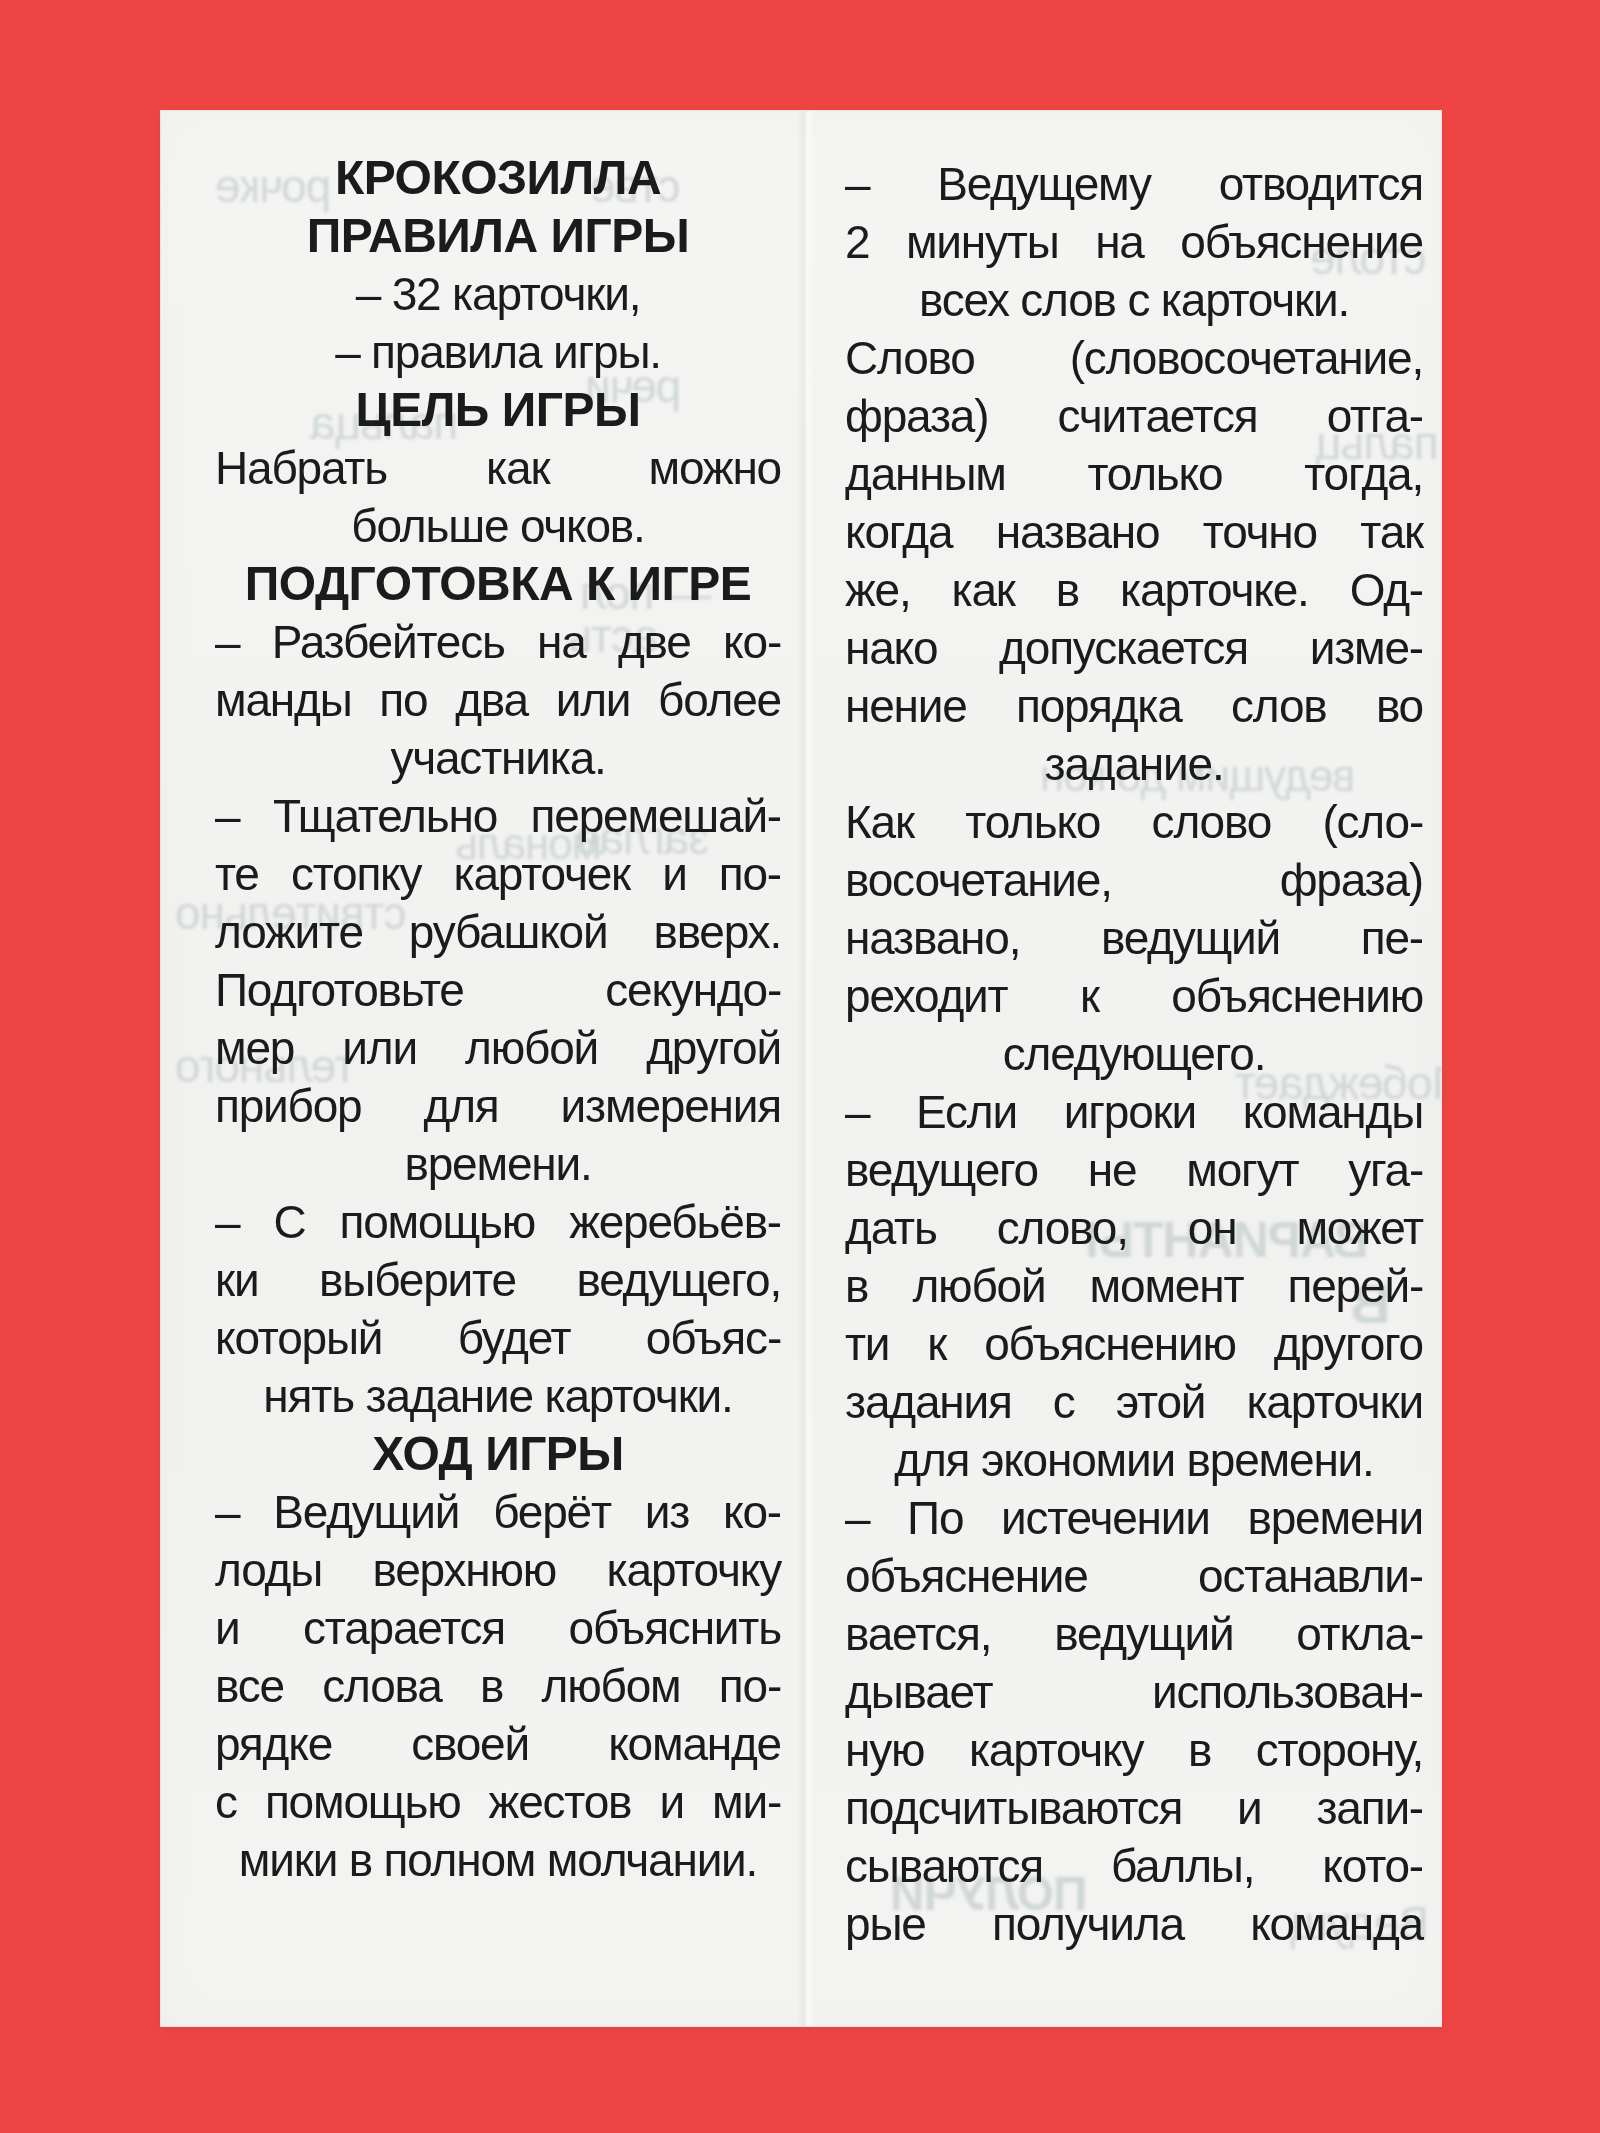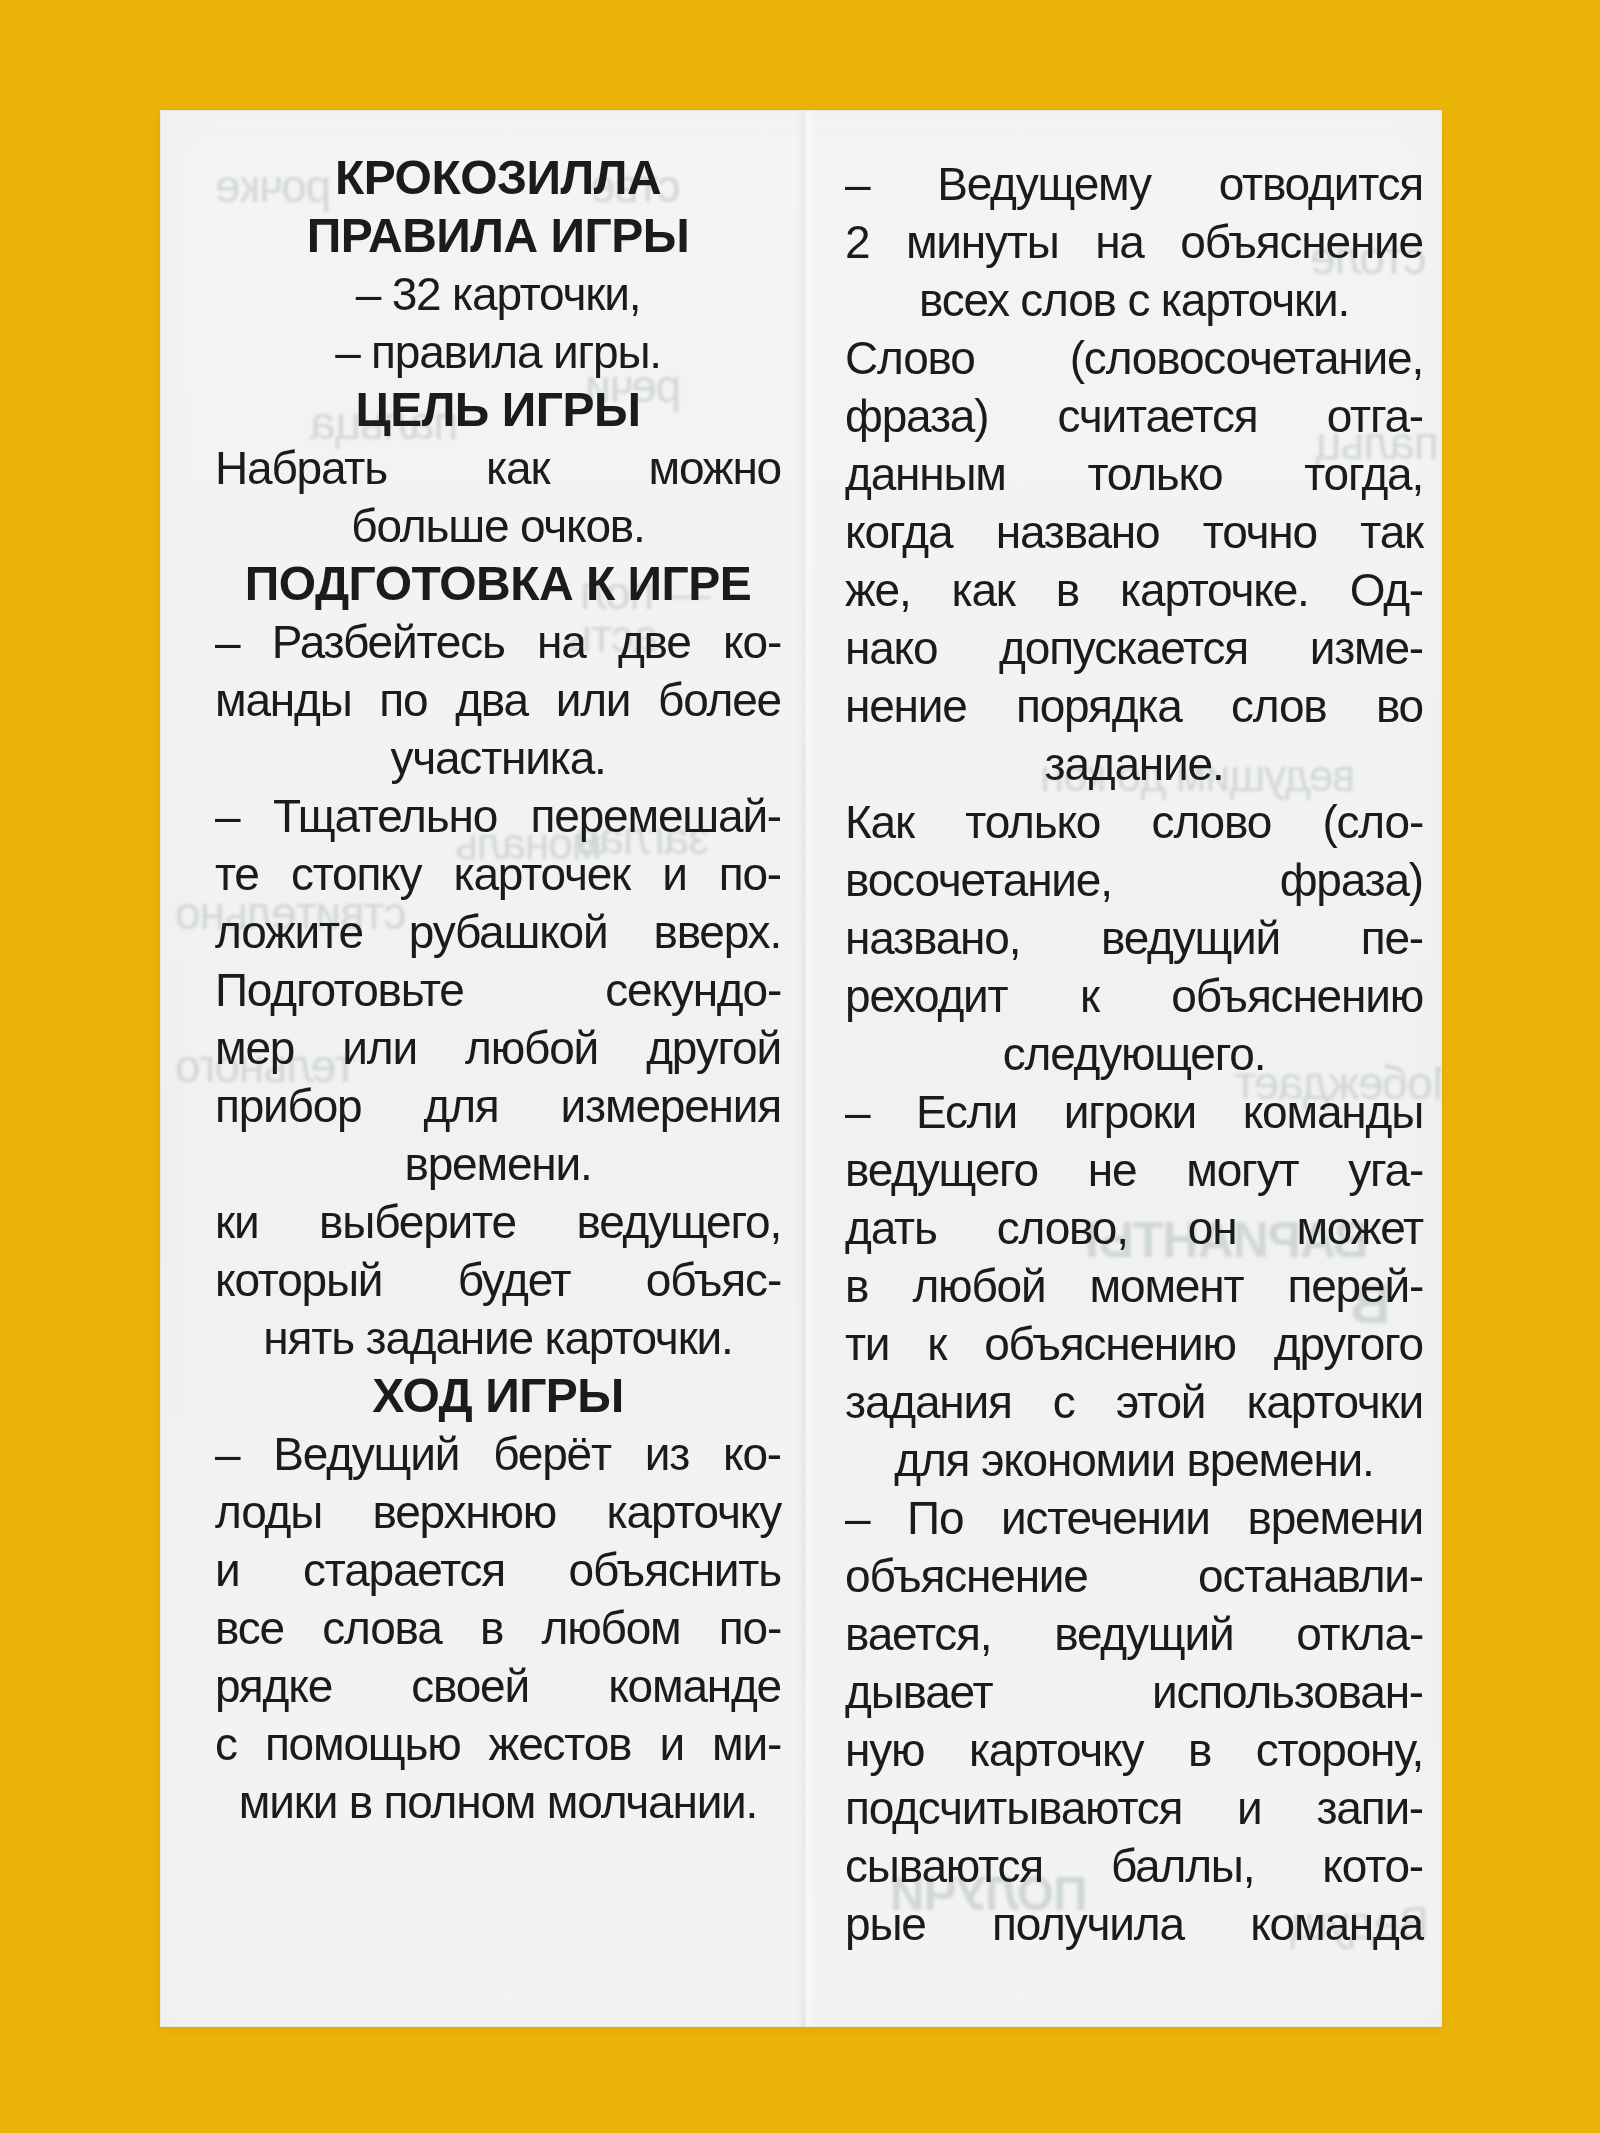--- a/index.html
+++ b/index.html
@@ -1,19 +1,19 @@
 <!DOCTYPE html>
 <html lang="ru"><head>
 <meta charset="utf-8">
 <style>
   html,body{margin:0;padding:0;background:#ffffff;}
   .scan{
     position:relative;
     width:1600px;height:2133px;
-    background:#eab308;
+    background:#ef4444;
     overflow:hidden;
     font-family:"Liberation Sans", sans-serif;
     color:#1b1b1b;
   }
   .paper{
     position:absolute;
     left:160px;top:110px;
     width:1280px;height:1915px;
     background:linear-gradient(180deg,#f4f4f2 0%,#f1f1ef 55%,#f3f3f1 100%);
     border:1px solid #e7e7e5;
@@ -108,20 +108,21 @@
         <div class="line justify">– Разбейтесь на две ко-</div>
         <div class="line justify">манды по два или более</div>
         <div class="line left">участника.</div>
         <div class="line justify">– Тщательно перемешай-</div>
         <div class="line justify">те стопку карточек и по-</div>
         <div class="line justify">ложите рубашкой вверх.</div>
         <div class="line justify">Подготовьте секундо-</div>
         <div class="line justify">мер или любой другой</div>
         <div class="line justify">прибор для измерения</div>
         <div class="line left">времени.</div>
+        <div class="line justify">– С помощью жеребьёв-</div>
         <div class="line justify">ки выберите ведущего,</div>
         <div class="line justify">который будет объяс-</div>
         <div class="line left">нять задание карточки.</div>
         <div class="line heading">ХОД ИГРЫ</div>
         <div class="line justify">– Ведущий берёт из ко-</div>
         <div class="line justify">лоды верхнюю карточку</div>
         <div class="line justify">и старается объяснить</div>
         <div class="line justify">все слова в любом по-</div>
         <div class="line justify">рядке своей команде</div>
         <div class="line justify">с помощью жестов и ми-</div>

